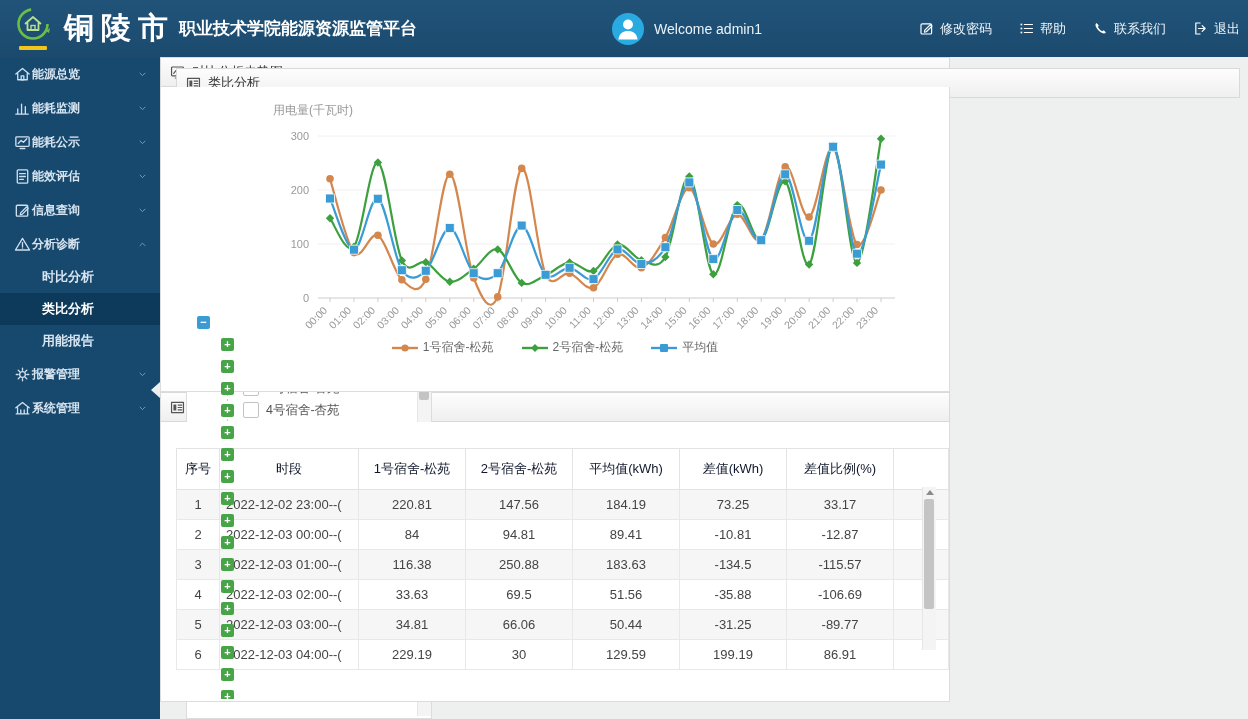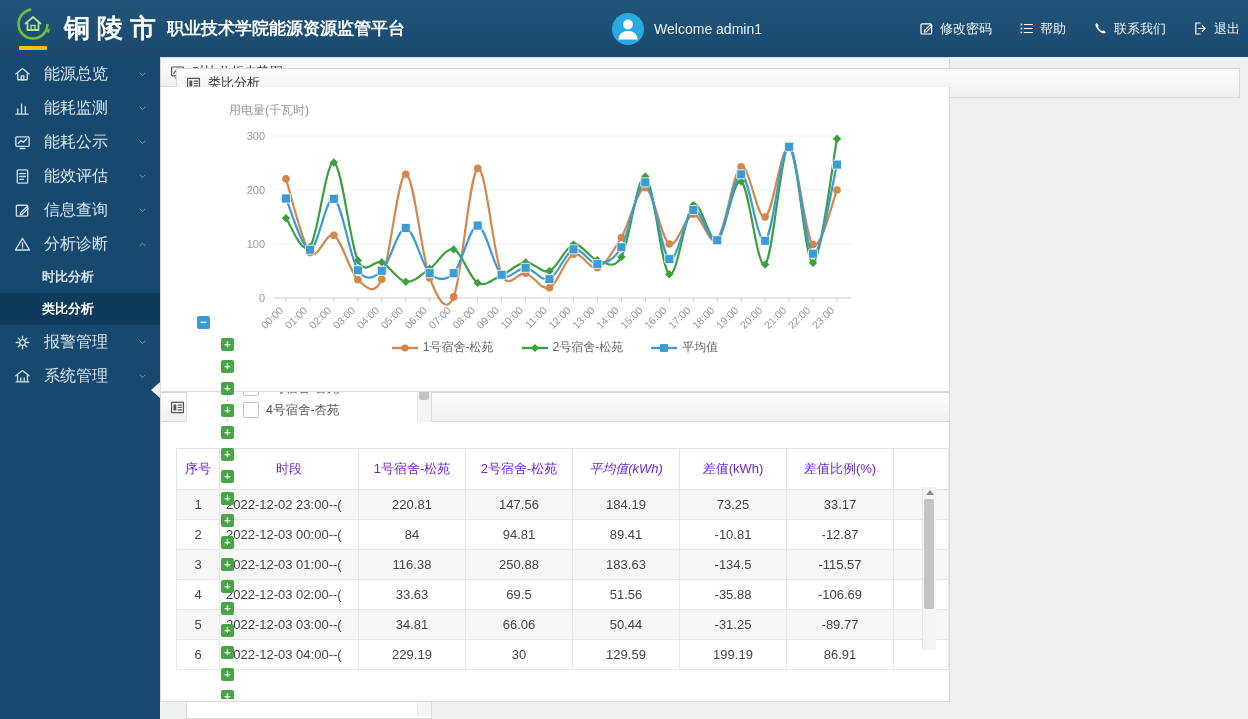--- a/index.html
+++ b/index.html
@@ -6,55 +6,55 @@
   #app{position:relative;width:1248px;height:719px;overflow:hidden;
        font-family:"Liberation Sans","DejaVu Sans",sans-serif;background:#eef0f0;}
   svg{display:block;}
   .ic{stroke:currentColor;fill:none;stroke-width:1.4;stroke-linecap:round;stroke-linejoin:round;}
 
   
   #hdr{position:absolute;left:0;top:0;width:1248px;height:57px;
        background:linear-gradient(#215379,#1b4a6e);display:flex;align-items:center;z-index:5;}
   #logo{width:44px;height:50px;margin-left:12px;flex:none;}
   #brand{display:flex;align-items:center;margin-left:8px;white-space:nowrap;}
-  #brand .city{color:#fff;font-size:26px;font-weight:bold;letter-spacing:7px;text-align:center;}
+  #brand .city{color:#fff;font-size:30px;font-weight:bold;letter-spacing:7px;text-align:center;}
   #brand .subtitle{color:#fff;font-size:17px;font-weight:bold;margin-left:4px;}
   #hdr-right{margin-left:auto;display:flex;align-items:center;margin-right:8px;}
   #avatar{width:32px;height:32px;border-radius:50%;background:#29abe2;flex:none;}
   #welcome{color:#eaf3fa;font-size:14px;margin:0 10px 0 10px;}
   #hdr-menu{display:flex;align-items:center;margin-left:120px;}
   .menu-item{display:flex;align-items:center;color:#eef5fa;font-size:13px;margin-left:26px;cursor:pointer;}
   .menu-item svg{width:17px;height:17px;margin-right:5px;color:#fff;}
 
   
   #sidebar{position:absolute;left:0;top:57px;width:160px;height:662px;background:#17486d;}
   .sb-item{display:flex;align-items:center;height:34px;padding-left:13px;cursor:pointer;color:#d7e5f1;}
   .sb-item svg.mi{width:19px;height:19px;flex:none;color:#cfe0ee;}
-  .sb-item .lbl{font-size:16px;margin-left:12px;font-weight:normal;}
+  .sb-item .lbl{font-size:12px;margin-left:0;font-weight:bold;}
   .sb-item .chev{margin-left:auto;margin-right:12px;width:11px;height:11px;color:#8fb0c9;}
   .sb-sub{display:flex;align-items:center;height:32px;padding-left:42px;cursor:pointer;color:#d7e5f1;}
   .sb-sub .lbl{font-size:13px;font-weight:bold;}
   .sb-sub.active{background:#0d3a5b;color:#fff;}
   #notch{position:absolute;right:0;top:325px;width:0;height:0;
          border-top:8px solid transparent;border-bottom:8px solid transparent;border-right:9px solid #eef0f0;}
 
   
   #content{position:absolute;left:160px;top:57px;width:1088px;height:662px;}
   .titlebar{display:flex;align-items:center;height:30px;border:1px solid #d9d9d9;
             background:linear-gradient(#fdfdfd,#efefef);box-sizing:border-box;}
   .titlebar svg{width:17px;height:17px;margin:0 6px 0 8px;color:#555;}
   .titlebar .t{font-size:13px;color:#333;}
   #page-titlebar{position:absolute;left:16px;top:11px;width:1064px;}
 
   .panel{position:absolute;background:#fff;border:1px solid #dcdcdc;box-sizing:border-box;}
   #left-panel{left:26px;top:58px;width:246px;height:604px;}
   #chart-panel{left:290px;top:63px;width:790px;height:335px;background:transparent;border:none;}
   #table-panel{left:290px;top:411px;width:790px;height:310px;background:transparent;border:none;}
   .panel-body{position:relative;background:#fff;border:1px solid #dcdcdc;border-top:none;box-sizing:border-box;}
-  #chart-body{height:305px;}
+  #chart-body{height:305px;padding-left:44px;}
   #table-body{height:280px;}
 
   
   .f-row{display:flex;align-items:flex-end;margin:0 14px 16px 10px;height:24px;}
   .f-row:first-child{margin-top:22px;}
   .f-label{width:74px;text-align:right;color:#777;font-size:13px;flex:none;padding-bottom:4px;}
   .f-value{flex:1;margin-left:6px;border-bottom:1px solid #c9c9c9;display:flex;align-items:center;
            justify-content:space-between;font-size:13px;color:#333;padding:0 2px 4px 2px;cursor:pointer;}
   .caret{width:0;height:0;border-left:4px solid transparent;border-right:4px solid transparent;
          border-top:5px solid #888;margin-right:2px;}
@@ -95,21 +95,21 @@
   .c-grid{stroke:#f0f0f0;stroke-width:1;}
   .c-axis{stroke:#ccc;stroke-width:1;}
   #chart-legend{position:absolute;left:0;top:252px;width:100%;display:flex;justify-content:center;}
   .lg-item{display:flex;align-items:center;margin:0 14px;cursor:pointer;}
   .lg-item svg{width:26px;height:12px;margin-right:5px;}
   .lg-item .lg-lbl{font-size:12px;color:#666;}
 
   
   #tbl-wrap{position:absolute;left:15px;top:26px;width:760px;}
   table#data-table{border-collapse:collapse;table-layout:fixed;width:748px;}
-  #data-table th{height:38px;font-weight:normal;font-size:13px;color:#6d28d9;border:1px solid #e3e3e3;background:#fff;}
+  #data-table th{height:38px;font-weight:normal;font-size:13px;color:#0f172a;border:1px solid #e3e3e3;background:#fff;}
   #data-table td{height:27px;font-size:13px;color:#444;text-align:center;border:1px solid #e8e8e8;
                  overflow:hidden;white-space:nowrap;}
   #data-table td.c-time{text-align:left;padding-left:6px;}
   #data-table tbody tr:nth-child(odd){background:#f6f6f6;}
   #data-table tbody tr:nth-child(even){background:#fff;}
 </style>
 </head>
 <body>
 
 <div id="app">
@@ -231,20 +231,23 @@
           <span class="lbl">分析诊断</span>
           <svg class="ic chev" viewBox="0 0 20 20">
             <path d="M5.5 12 L10 7.5 L14.5 12"></path>
           </svg>
         </div>
         <div class="sb-sub">
           <span class="lbl">时比分析</span>
         </div>
         <div class="sb-sub active">
           <span class="lbl">类比分析</span>
+        </div>
+        <div class="sb-sub">
+          <span class="lbl">用能报告</span>
         </div>
         <div class="sb-item">
           <svg class="ic mi" viewBox="0 0 20 20">
             <circle cx="10" cy="10" r="3"></circle>
             <path d="M10 3.4 V5.5 M10 14.5 V16.6 M3.4 10 H5.5 M14.5 10 H16.6 M5.4 5.4 L6.9 6.9 M13.1 13.1 L14.6 14.6 M14.6 5.4 L13.1 6.9 M6.9 13.1 L5.4 14.6"></path>
           </svg>
           <span class="lbl">报警管理</span>
           <svg class="ic chev" viewBox="0 0 20 20">
             <path d="M5.5 7.5 L10 12 L14.5 7.5"></path>
           </svg>
@@ -593,21 +596,21 @@
       </div>
       <div class="panel-body" id="table-body">
         <div id="tbl-wrap">
           <table id="data-table">
             <thead>
                 <tr id="tbl-head">
                   <th style="width: 40px;">序号</th>
                   <th style="width: 136px; margin-top: 16px;">时段</th>
                   <th style="width: 104px;">1号宿舍-松苑</th>
                   <th style="width: 104px;">2号宿舍-松苑</th>
-                  <th style="width: 104px; font-style: italic;">平均值(kWh)</th>
+                  <th style="width: 104px;">平均值(kWh)</th>
                   <th style="width: 104px;">差值(kWh)</th>
                   <th style="width: 104px;">差值比例(%)</th>
                   <th style="width: 52px;"></th>
                 </tr>
               </thead>
             <tbody id="tbl-rows">
                 <tr>
                   <td>1</td>
                   <td class="c-time">2022-12-02 23:00--(</td>
                   <td>220.81</td>

